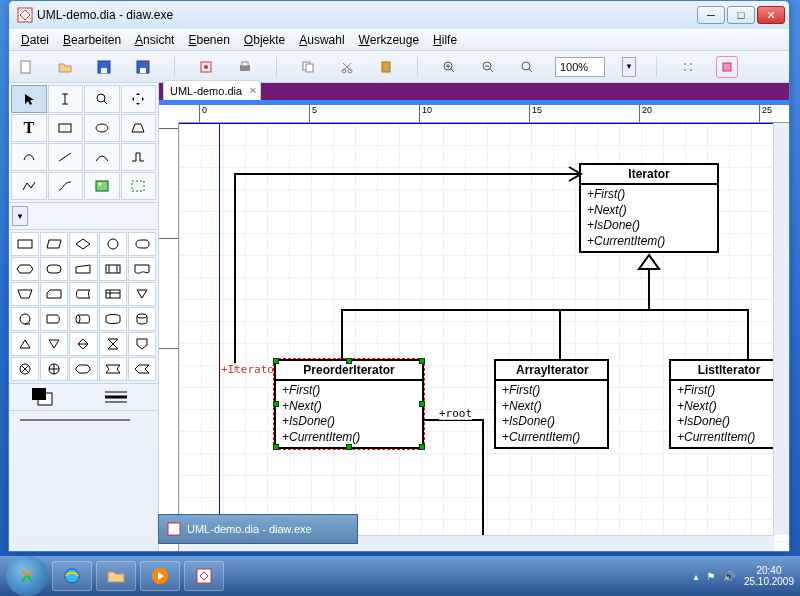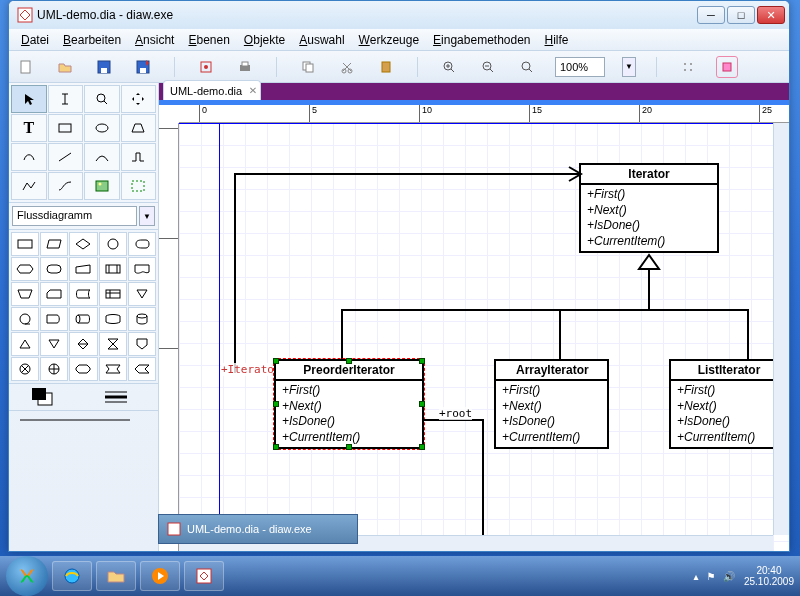--- a/index.html
+++ b/index.html
@@ -84,21 +84,20 @@
   </div>
 
   <div class="menubar">
     <span class="menu-item">Datei</span>
     <span class="menu-item">Bearbeiten</span>
     <span class="menu-item">Ansicht</span>
     <span class="menu-item">Ebenen</span>
     <span class="menu-item">Objekte</span>
     <span class="menu-item">Auswahl</span>
     <span class="menu-item">Werkzeuge</span>
-    <span class="menu-item">Eingabemethoden</span>
     <span class="menu-item">Hilfe</span>
   </div>
 
   <div class="toolbar">
     <div class="tool-btn">
         <svg width="14" height="14" viewBox="0 0 14 14">
           <rect x="2" y="1" width="9" height="12" fill="#fff" stroke="#888"></rect>
         </svg>
       </div>
     <div class="tool-btn">
@@ -266,21 +265,20 @@
               <circle cx="6" cy="5" r="1.5" fill="#ff8"></circle>
             </svg>
           </div>
         <div class="cell">
             <svg width="16" height="14">
               <rect x="2" y="2" width="12" height="10" fill="none" stroke="#080" stroke-dasharray="2"></rect>
             </svg>
           </div>
       </div>
       <div class="sheet-picker">
-        <div class="label">Flussdiagramm</div>
         <div class="dd">▼</div>
       </div>
       <div class="shape-grid">
         <div class="cell">
             <svg width="18" height="14">
               <rect x="2" y="3" width="14" height="8" fill="none" stroke="#000"></rect>
             </svg>
           </div>
         <div class="cell">
             <svg width="18" height="14">

